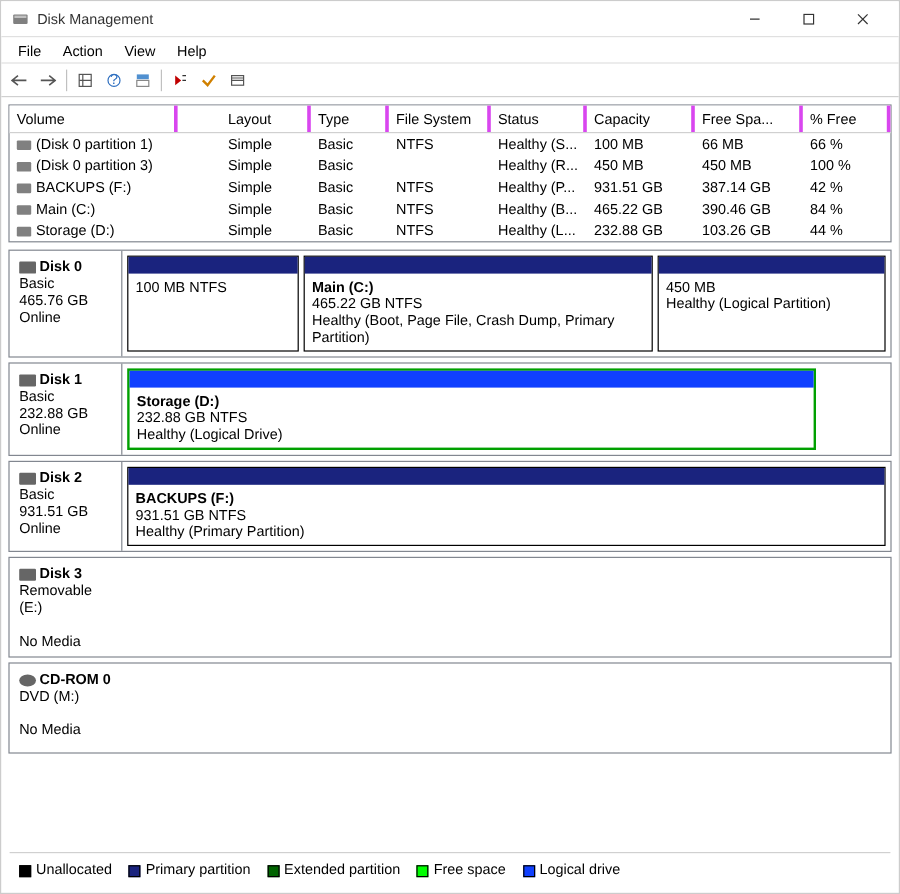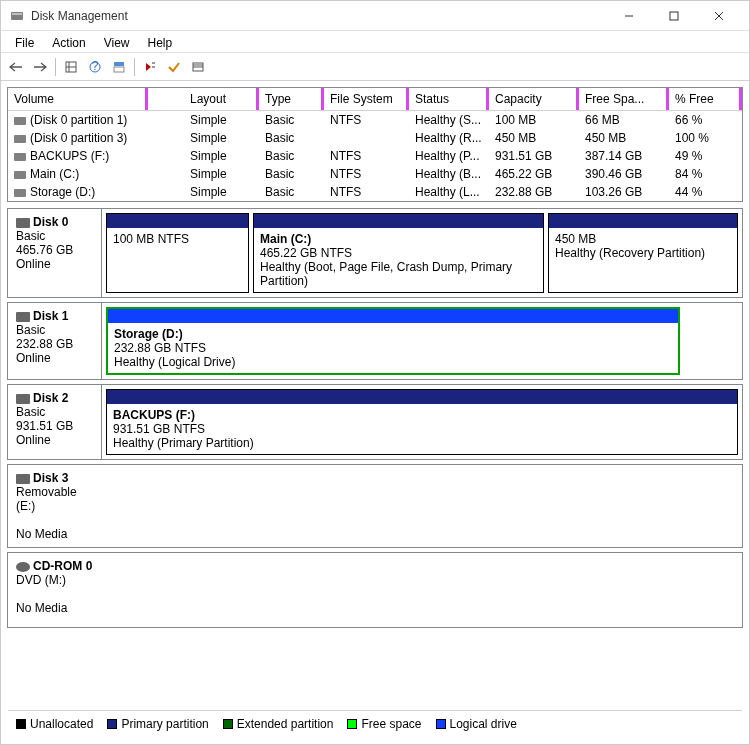--- a/index.html
+++ b/index.html
@@ -41,21 +41,21 @@
     .disk-info .dicon { display: inline-block; width: 14px; height: 10px; background: #666; border-radius: 1px; margin-right: 3px; vertical-align: middle; }
     .disk-parts { flex: 1; display: flex; padding: 4px; gap: 4px; }
     .part-box { border: 1px solid #000; display: flex; flex-direction: column; background: #fff; }
     .part-stripe { height: 14px; background: #1a237e; }
     .part-body { padding: 4px 6px; flex: 1; }
     .part-body .pname { font-weight: bold; }
     .part-box.selected { border: 2px solid #00a000; }
     .part-box.selected .part-stripe { background: #1040ff; }
     
     .legend { position: absolute; bottom: 8px; left: 8px; right: 8px; display: flex; gap: 14px; padding: 6px 8px; font-size: 12px; border-top: 1px solid #d0d0d0; background: #fff; }
-    .legend-item { display: flex; align-items: center; gap: 4px; }
+    .legend-item { display: flex; align-items: flex-end; gap: 4px; }
     .legend-swatch { width: 10px; height: 10px; border: 1px solid #000; }
   </style>
 </head>
 <body>
 
 <div class="titlebar">
   <span class="titlebar-icon">
     <svg viewBox="0 0 16 16" width="16" height="16">
         <rect x="2" y="4" width="12" height="8" fill="#808080" rx="1"></rect>
         <rect x="3" y="5" width="10" height="2" fill="#c0c0c0"></rect>
@@ -174,21 +174,21 @@
     <div class="col-pct">100 %</div>
   </div>
   <div class="vol-row">
     <div class="col-vol"><span class="disk-ic"></span><span>BACKUPS (F:)</span></div>
     <div class="col-layout">Simple</div>
     <div class="col-type">Basic</div>
     <div class="col-fs">NTFS</div>
     <div class="col-status">Healthy (P...</div>
     <div class="col-cap">931.51 GB</div>
     <div class="col-free">387.14 GB</div>
-    <div class="col-pct">49 %</div>
+    <div class="col-pct">42 %</div>
   </div>
   <div class="vol-row">
     <div class="col-vol"><span class="disk-ic"></span><span>Main (C:)</span></div>
     <div class="col-layout">Simple</div>
     <div class="col-type">Basic</div>
     <div class="col-fs">NTFS</div>
     <div class="col-status">Healthy (B...</div>
     <div class="col-cap">465.22 GB</div>
     <div class="col-free">390.46 GB</div>
     <div class="col-pct">84 %</div>
@@ -226,21 +226,21 @@
         <div class="part-body">
           <div class="pname">Main  (C:)</div>
           <div>465.22 GB NTFS</div>
           <div>Healthy (Boot, Page File, Crash Dump, Primary Partition)</div>
         </div>
       </div>
       <div class="part-box" style="width:190px">
         <div class="part-stripe"></div>
         <div class="part-body">
           <div>450 MB</div>
-          <div>Healthy (Recovery Partition)</div>
+          <div>Healthy (Logical Partition)</div>
         </div>
       </div>
     </div>
   </div>
 
   <div class="disk-panel">
     <div class="disk-info">
       <div><span class="dicon"></span><span class="dname">Disk 1</span></div>
       <div>Basic</div>
       <div>232.88 GB</div>

